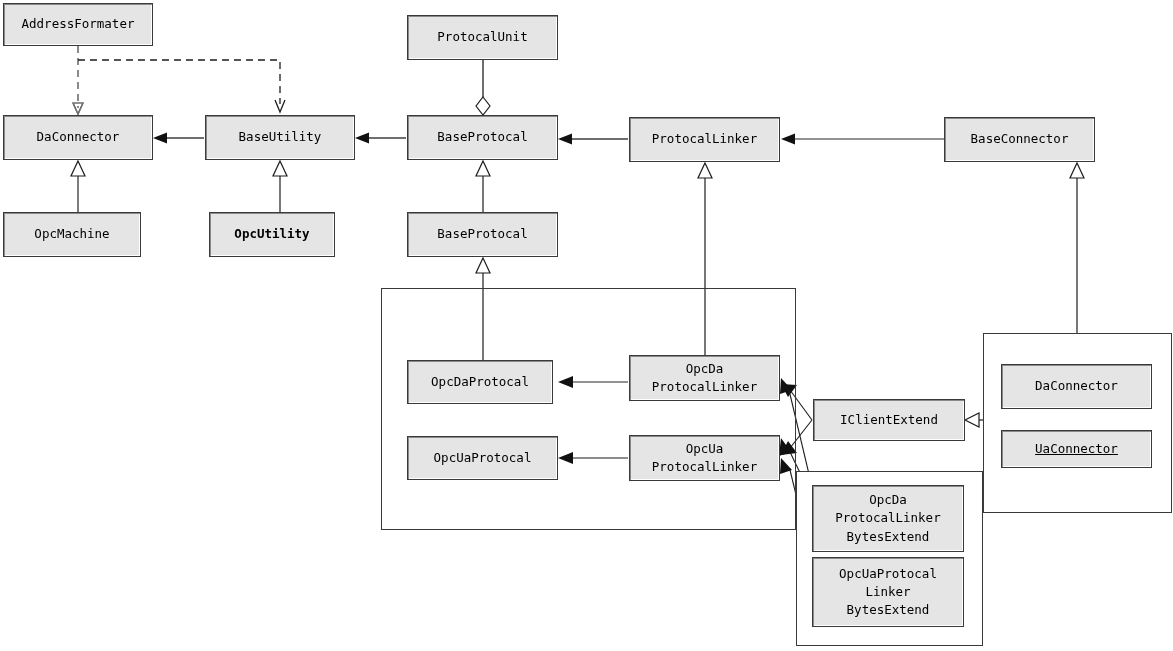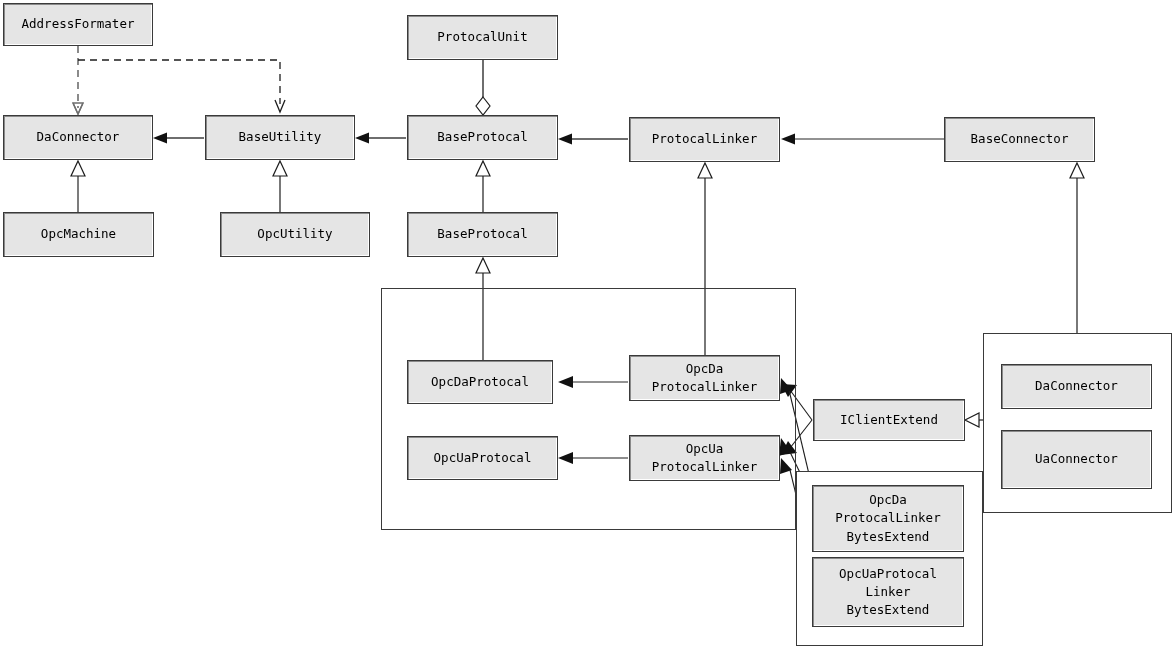--- a/index.html
+++ b/index.html
@@ -196,41 +196,41 @@
   <div class="cls-box" style="left:3px; top:115px; width:150px; height:45px;">DaConnector</div>
 
   <div class="cls-box" style="left:205px; top:115px; width:150px; height:45px;">BaseUtility</div>
 
   <div class="cls-box" style="left:407px; top:115px; width:151px; height:45px;">BaseProtocal</div>
 
   <div class="cls-box" style="left:629px; top:117px; width:151px; height:45px;">ProtocalLinker</div>
 
   <div class="cls-box" style="left:944px; top:117px; width:151px; height:45px;">BaseConnector</div>
 
-  <div class="cls-box" style="left:3px; top:212px; width:151px; height:45px;text-align:center;">OpcMachine</div>
-
-  <div class="cls-box" style="left:220px; top:212px; width:150px; height:45px;">OpcUtility</div>
+  <div class="cls-box" style="left:3px; top:212px; width:138px; height:45px;text-align:center;">OpcMachine</div>
+
+  <div class="cls-box" style="left:209px; top:212px; width:126px; height:45px;font-weight:bold;">OpcUtility</div>
 
   <div class="cls-box" style="left:407px; top:212px; width:151px; height:45px;">BaseProtocal</div>
 
   <div class="cls-box" style="left:407px; top:360px; width:146px; height:44px;">OpcDaProtocal</div>
 
   <div class="cls-box" style="left:407px; top:436px; width:151px; height:44px;">OpcUaProtocal</div>
 
   <div class="cls-box" style="left:629px; top:355px; width:151px; height:46px;">OpcDa
 ProtocalLinker</div>
 
   <div class="cls-box" style="left:629px; top:435px; width:151px; height:46px;text-align:center;">OpcUa
 ProtocalLinker</div>
 
   <div class="cls-box" style="left:813px; top:399px; width:152px; height:42px;">IClientExtend</div>
 
   <div class="cls-box" style="left:1001px; top:364px; width:151px; height:45px;text-align:right;">DaConnector</div>
 
-  <div class="cls-box" style="left:1001px; top:430px; width:151px; height:59px;">UaConnector</div>
+  <div class="cls-box" style="left:1001px; top:430px; width:151px; height:38px;text-decoration:underline;">UaConnector</div>
 
   <div class="cls-box" style="left:812px; top:485px; width:152px; height:67px;">OpcDa
 ProtocalLinker
 BytesExtend</div>
 
   <div class="cls-box" style="left:812px; top:557px; width:152px; height:70px;">OpcUaProtocal
 Linker
 BytesExtend</div>
 
 </div>

